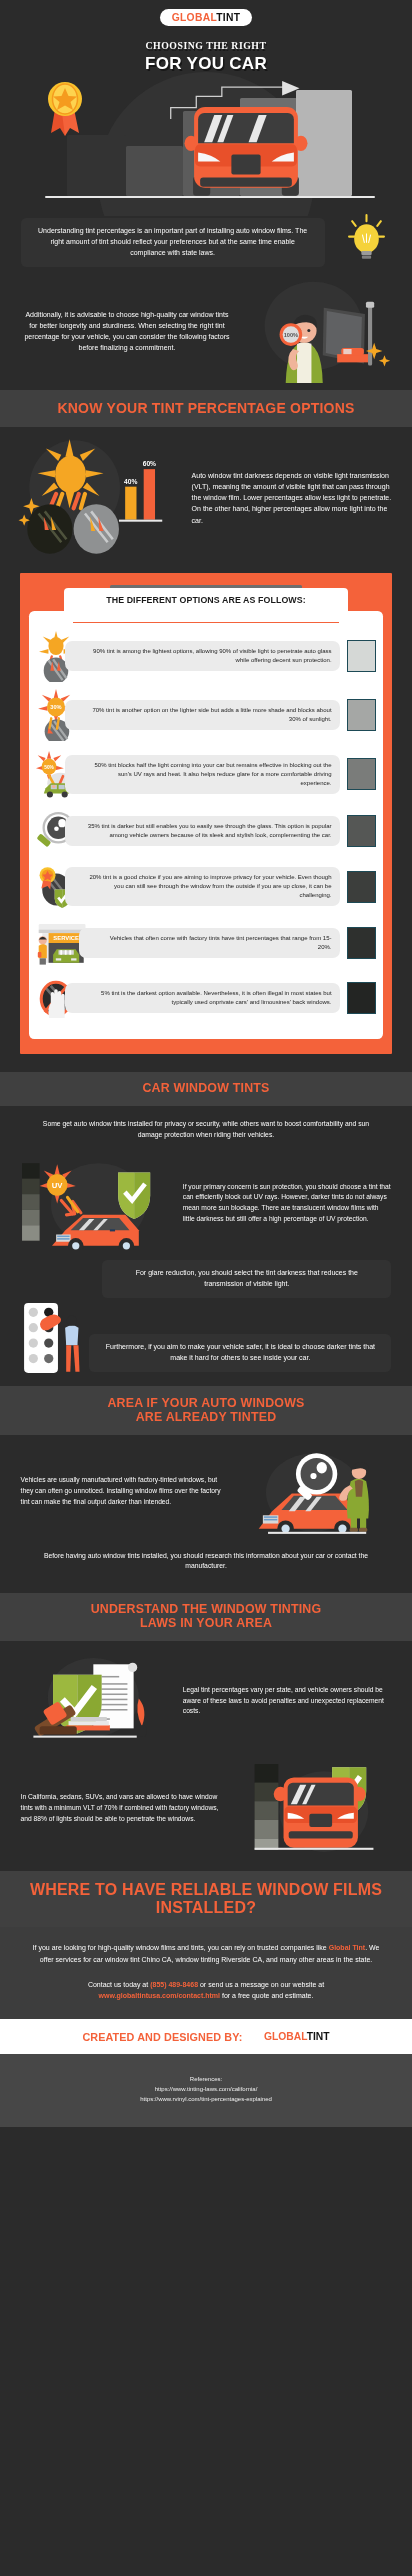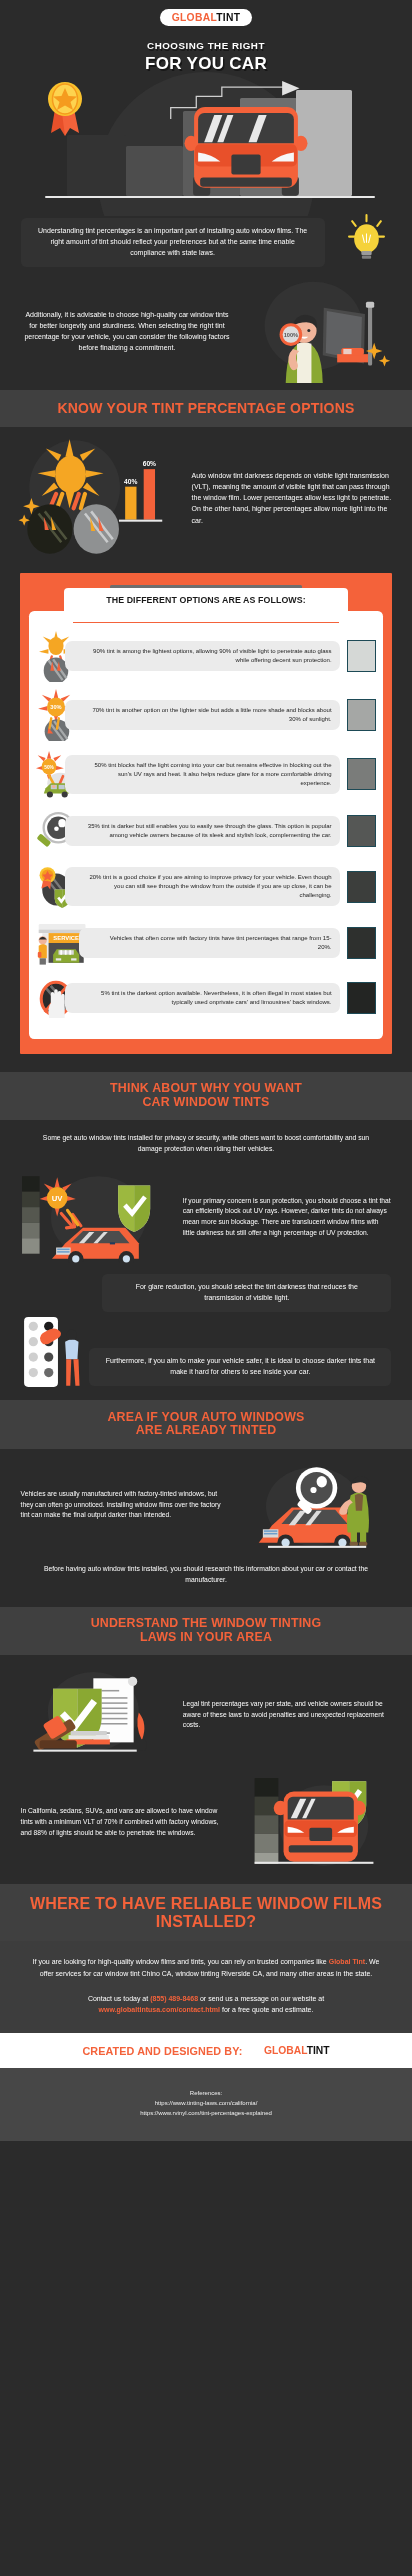--- a/index.html
+++ b/index.html
@@ -29,20 +29,21 @@
   .hero { padding: 9.3px 0 0; text-align: center; position: relative; }
   .hero-circle {
     position: absolute; width: 216px; height: 216px; border-radius: 50%;
     background: #333333; left: 98px; top: 72px; z-index: 0;
   }
   .hero-inner { position: relative; z-index: 2; }
   .hero-sub {
     font-size: 9.8px; font-weight: bold; letter-spacing: 0.5px;
     margin-top: 13.4px; color: #ffffff;
     text-shadow: 1px 1.5px 0 rgba(0,0,0,.45);
+    font-family: Liberation Serif, serif;
   }
   .hero-title {
     font-size: 17px; font-weight: bold; letter-spacing: 0.3px;
     line-height: 1.16; margin-top: 3.1px; color: #ffffff;
     text-shadow: 1.5px 2.1px 0 rgba(0,0,0,.45);
   }
 
   
   .hero-art { position: relative; height: 139px; margin-top: 3.1px; }
   .road { position:absolute; left:45px; bottom:17.5px; width:330px; height:2.1px; background:#e8e8e8; border-radius:1px;}
@@ -441,21 +442,20 @@
           </div>
           <div class="opt-bubble">5% tint is the darkest option available. Nevertheless, it is often illegal in most states but typically used onprivate cars' and limousines' back windows.</div>
           <div class="opt-swatch" style="background:#232523"></div>
         </div>
 
       </div>
     </div>
   </div>
 
   <div class="sec-head two-line">
-    <div>THINK ABOUT WHY YOU WANT</div>
     <div>CAR WINDOW TINTS</div>
   </div>
 
   <div class="band-dark">
     <div class="center-para" style="padding-top:13.4px;">Some get auto window tints installed for privacy or security, while others want to boost comfortability and sun damage protection when riding their vehicles.</div>
 
     <div class="row2">
       <div class="art">
         <svg viewBox="0 0 300 180" width="155" height="93">
 

